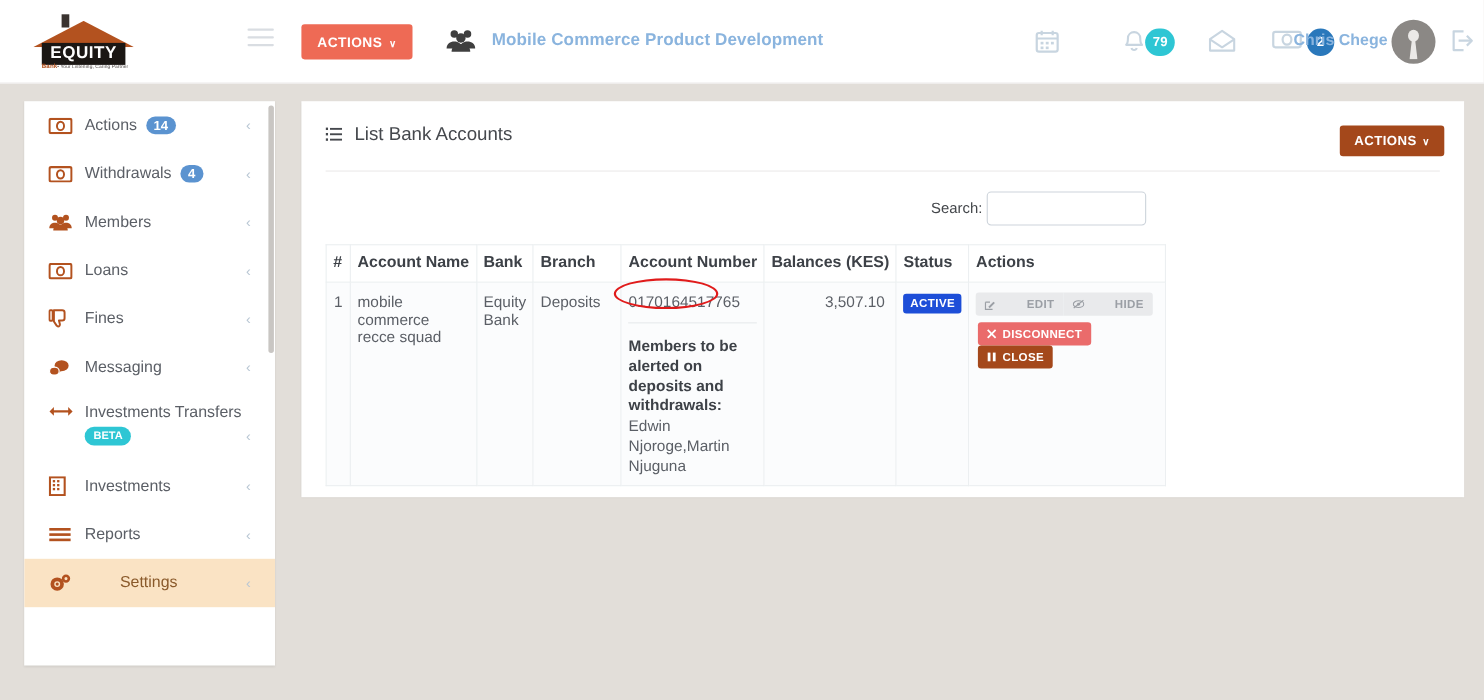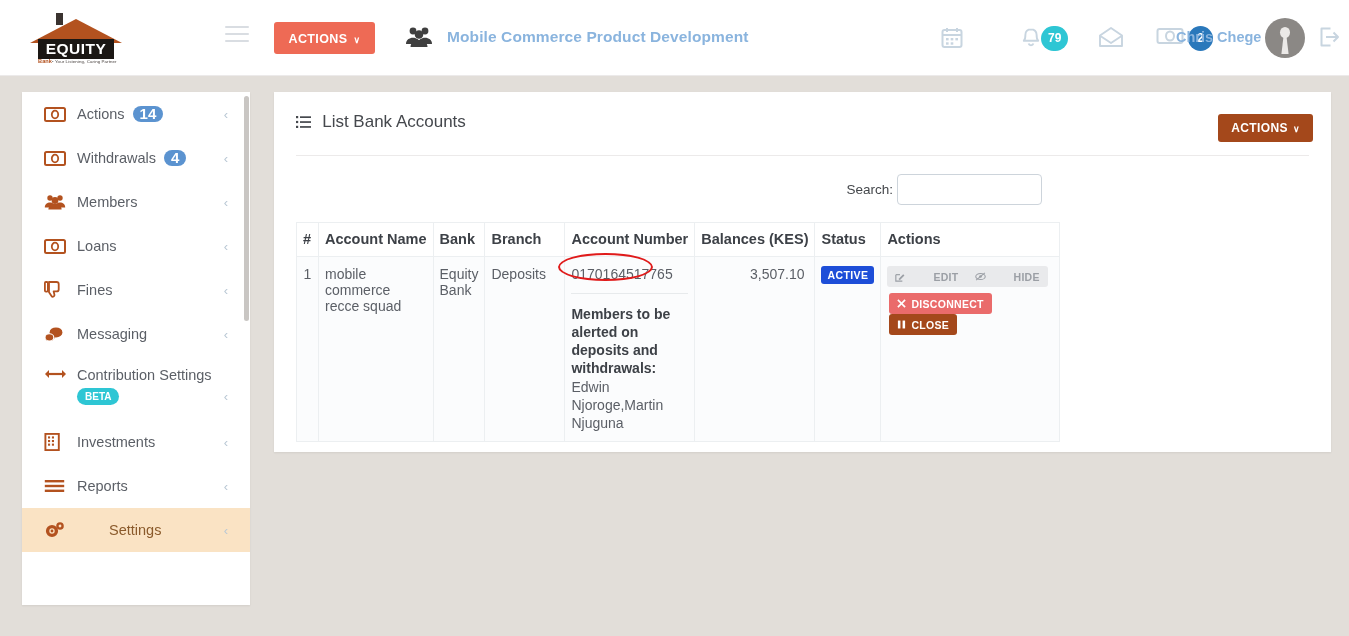--- a/index.html
+++ b/index.html
@@ -127,21 +127,21 @@
     color: #b9c7d4; font-size: 13px;
   }
   .nav-item.active { background: #fae3c4; }
   .nav-item.active .lbl { color: #8a5a2b; margin-left: 32px; }
   .nav-item.tall { height: 64px; align-items: flex-start; padding-top: 10px; }
   .nav-item.tall .ico { margin-top: 2px; }
   .nav-item.tall .chev { top: 40px; }
   .pill {
     display: inline-block; margin-left: 8px;
     background: #5b93d0; color: #ffffff;
-    border-radius: 10px; font-size: 15px; font-weight: bold;
+    border-radius: 10px; font-size: 12px; font-weight: bold;
     padding: 2px 7px; line-height: 12px; vertical-align: middle;
   }
   .pill-beta {
     display: inline-block; background: #2ec6d4; color: #ffffff;
     border-radius: 10px; font-size: 10px; font-weight: bold;
     padding: 3px 8px; margin-top: 4px;
   }
   .sb-scroll {
     position: absolute; right: 1px; top: 4px; width: 5px; height: 225px;
     background: #c9c6c3; border-radius: 3px;
@@ -423,21 +423,21 @@
 
   <div class="nav-item tall">
     <span class="ico">
       <svg width="23" height="12" viewBox="0 0 23 12">
         <line x1="3" y1="6" x2="20" y2="6" stroke="#b3521f" stroke-width="2.2"></line>
         <path d="M5 2L1 6l4 4z" fill="#b3521f"></path>
         <path d="M18 2l4 4-4 4z" fill="#b3521f"></path>
       </svg>
     </span>
     <span>
-      <span class="lbl">Contribution Settings</span><br>
+      <span class="lbl">Investments Transfers</span><br>
       <span class="pill-beta">BETA</span>
     </span>
     <span class="chev">‹</span>
   </div>
 
   <div class="nav-item">
     <span class="ico">
       <svg width="17" height="18" viewBox="0 0 17 18">
         <rect x="1.4" y="0.9" width="13.4" height="16.2" fill="none" stroke="#b3521f" stroke-width="1.9"></rect>
         <rect x="4" y="3.4" width="2.1" height="2.1" fill="#b3521f"></rect>

